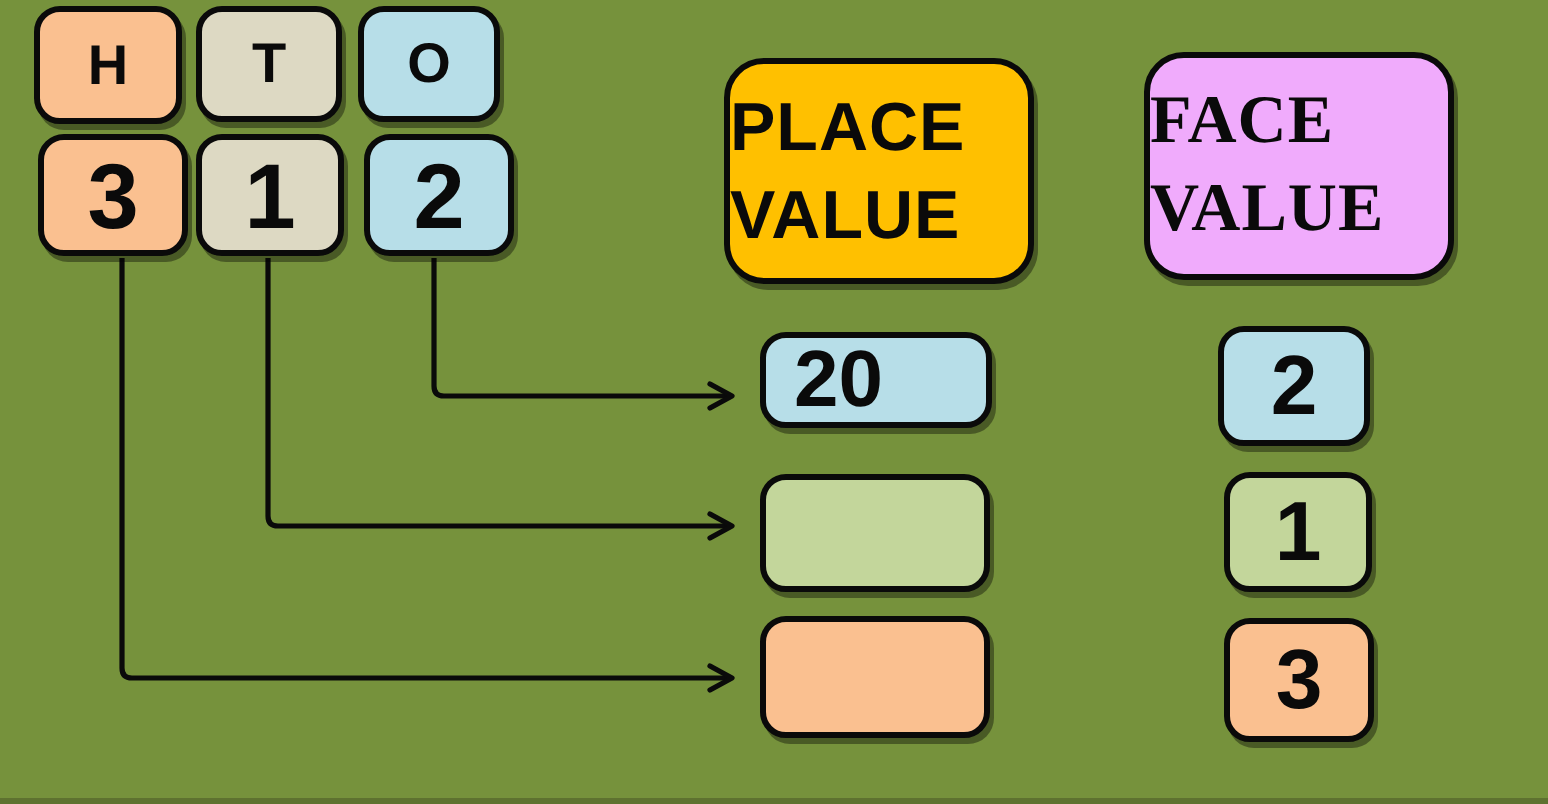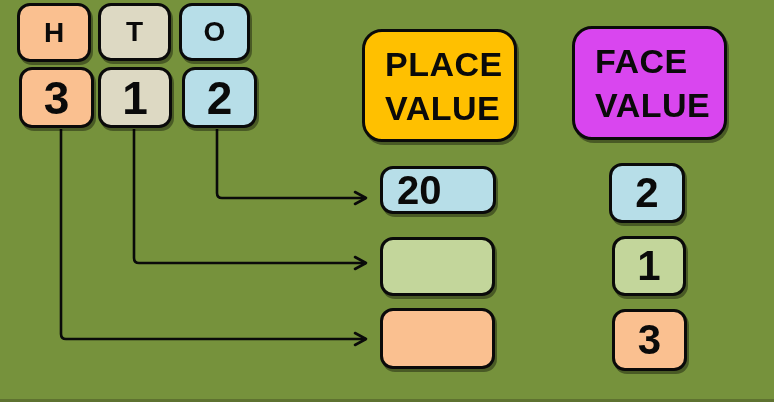--- a/index.html
+++ b/index.html
@@ -26,42 +26,41 @@
     font-weight: bold;
     color: #0a0a0a;
     box-shadow: 2px 3px 0 rgba(0,0,0,0.38);
   }
   .small { border-radius: 13px; }
   .peach { background: #FAC090; }
   .tan   { background: #DDD9C3; }
   .blue  { background: #B7DEE8; }
   .green { background: #C3D69B; }
   .gold  { background: #FFC000; }
-  .orange{ background: #d946ef; }
+  .orange{ background: #f0abfc; font-family: Liberation Serif, serif; }
 
   .hdr-letter { font-size: 28px; }
   .digit      { font-size: 46px; }
 
   
   #hbox { left: 17px;  top: 3px; width: 74px; height: 59px; }
   #tbox { left: 98px;  top: 3px; width: 73px; height: 58px; }
   #obox { left: 179px; top: 3px; width: 71px; height: 58px; }
 
   
   #d3 { left: 19px;  top: 67px; width: 75px; height: 61px; }
   #d1 { left: 98px;  top: 67px; width: 74px; height: 61px; }
   #d2 { left: 182px; top: 67px; width: 75px; height: 61px; }
 
   
   .title-box {
     border-radius: 20px;
     flex-direction: column;
     align-items: flex-start;
     justify-content: center;
-    padding-left: 20px;
     font-size: 34px;
     line-height: 44px;
     letter-spacing: 0.5px;
   }
   #pv-title { left: 362px; top: 29px; width: 155px; height: 113px; }
   #fv-title { left: 572px; top: 26px; width: 155px; height: 114px; }
 
   
   #pv-ones     { left: 380px; top: 166px; width: 116px; height: 48px;
                  justify-content: flex-start; padding-left: 14px; font-size: 40px; }

